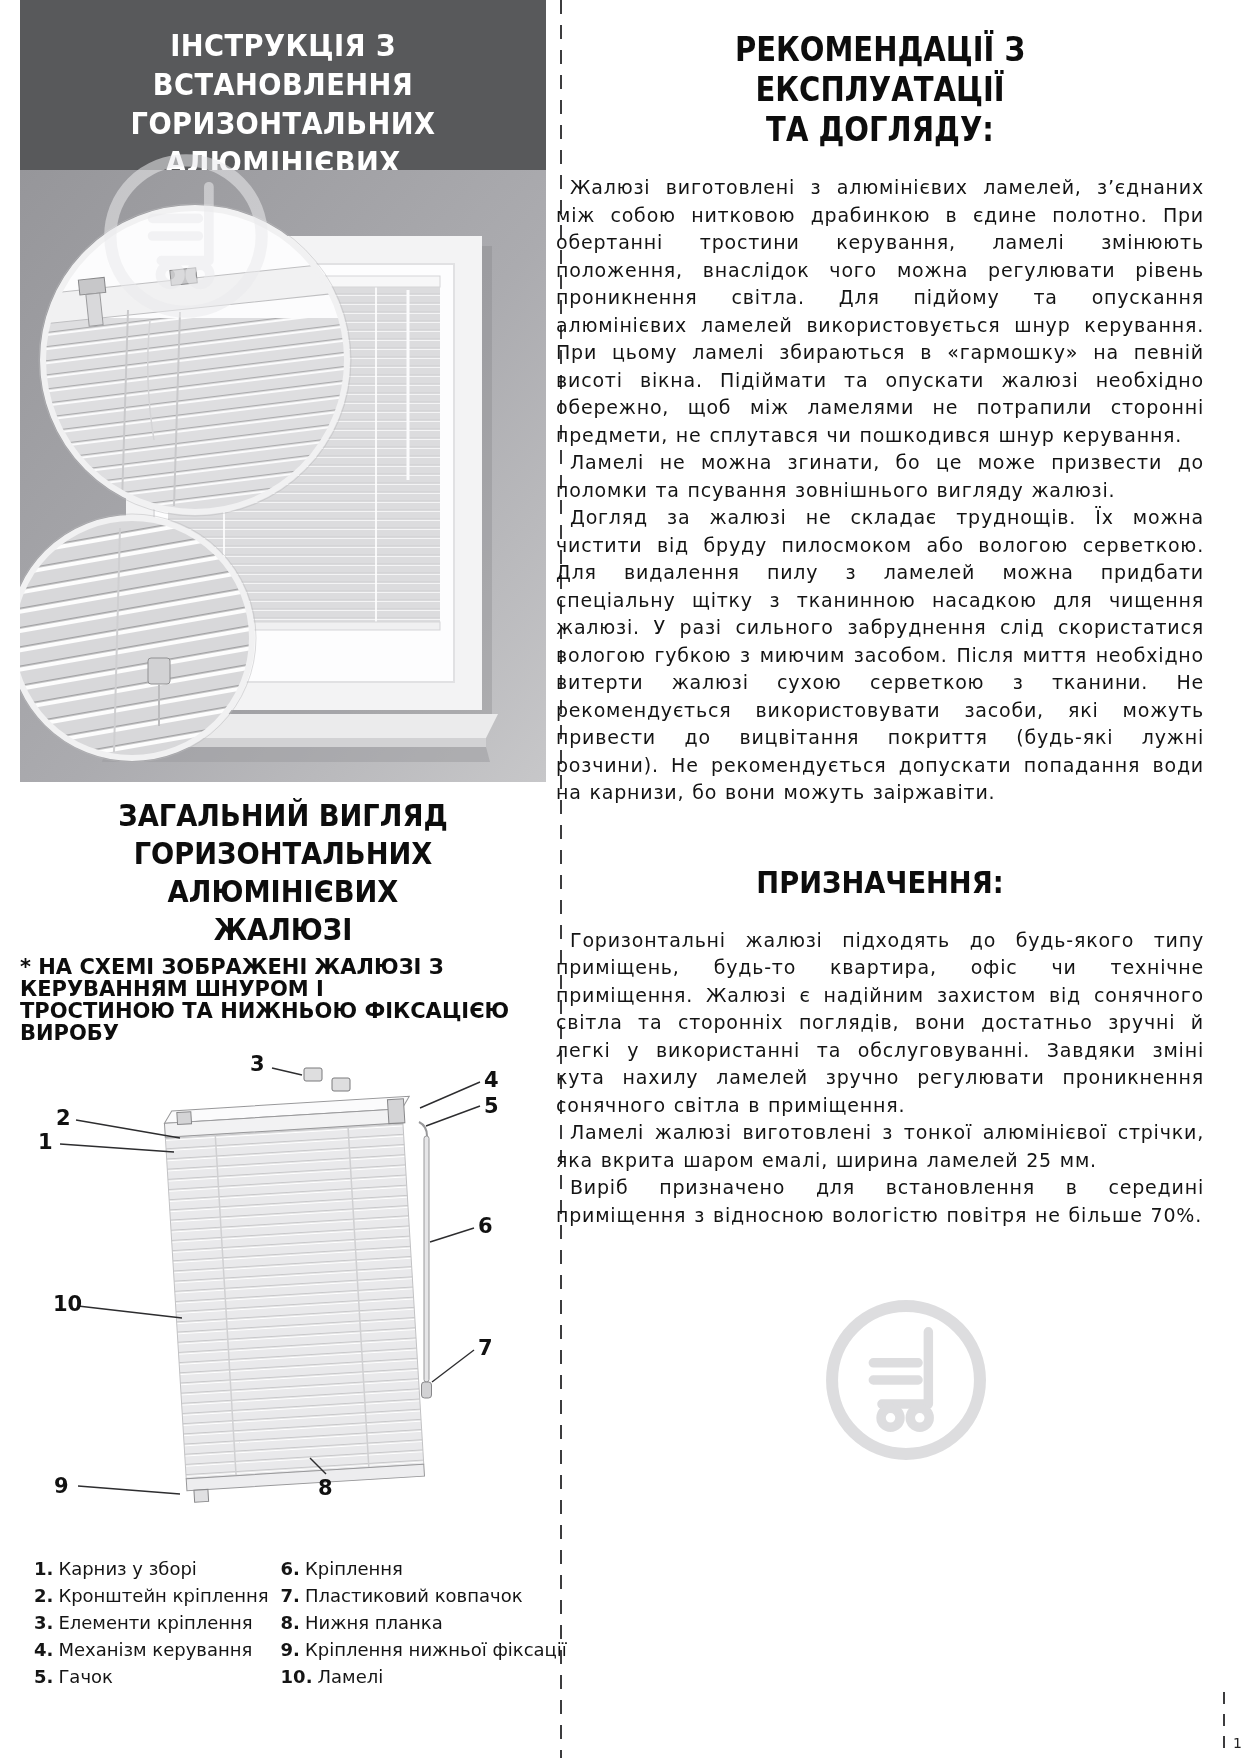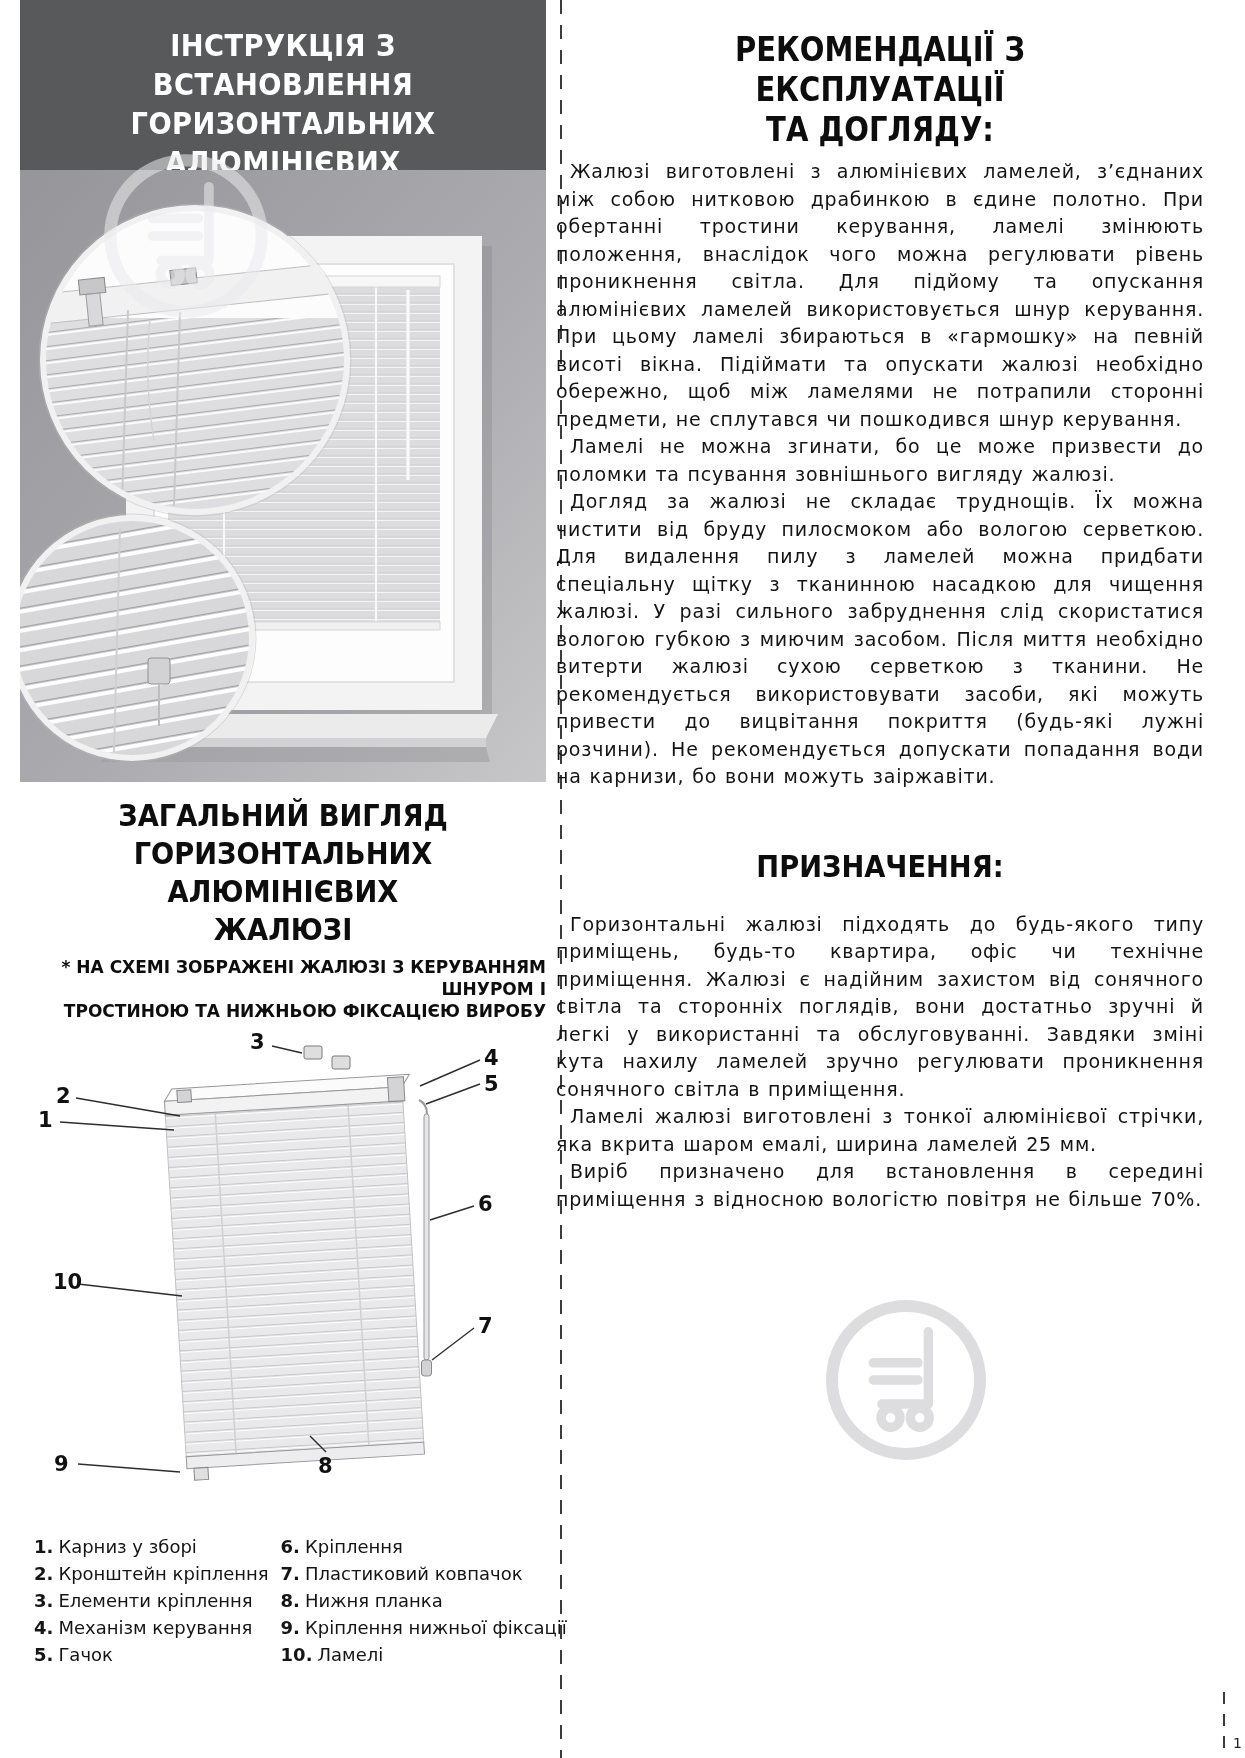--- a/index.html
+++ b/index.html
@@ -28,22 +28,22 @@
   }
   .header-block .hl { font-size:31px; font-weight:700; line-height:39px; letter-spacing:.5px; }
 
   .photo { width:526px; height:612px; position:relative; }
 
   .overview-title {
     margin-top:14px; text-align:center; font-weight:700;
     font-size:31px; line-height:38px; color:#0d0d0d;
   }
   .overview-note {
-    margin-top:8px; text-align:right; font-weight:700;
-    font-size:17px; line-height:22px; color:#0d0d0d;
+    margin-top:8px; text-align:left; font-weight:700;
+    font-size:21px; line-height:22px; color:#0d0d0d;
   }
 
   .diagram { position:relative; width:526px; height:500px; margin-top:8px; }
   .co { position:absolute; font-weight:700; font-size:21px; color:#111; }
   .co.n1  { left:18px;  top:78px; }
   .co.n2  { left:36px;  top:54px; }
   .co.n3  { left:230px; top:0px; }
   .co.n4  { left:464px; top:16px; }
   .co.n5  { left:464px; top:42px; }
   .co.n6  { left:458px; top:162px; }
@@ -56,21 +56,21 @@
   .legend-col { width:250px; }
   .legend-col + .legend-col { width:auto; padding-left:12px; }
   .legend-item { font-size:18px; line-height:27px; white-space:nowrap; }
   .legend-item .ln { font-weight:700; margin-right:5px; }
 
   
   .care-title {
     margin:30px auto 0; max-width:560px; text-align:center;
     font-weight:700; font-size:33px; line-height:40px; color:#0d0d0d;
   }
-  .paragraphs { margin-top:8px; }
+  .paragraphs { margin-top:24px; }
   .body-par {
     font-size:19px; line-height:27.5px; text-align:justify;
     letter-spacing:.8px; word-spacing:1px; text-indent:14px; color:#141414;
   }
   .purpose-title {
     margin:56px 0 26px; text-align:center; font-weight:700;
     font-size:31px; line-height:38px; color:#0d0d0d;
   }
 
   

